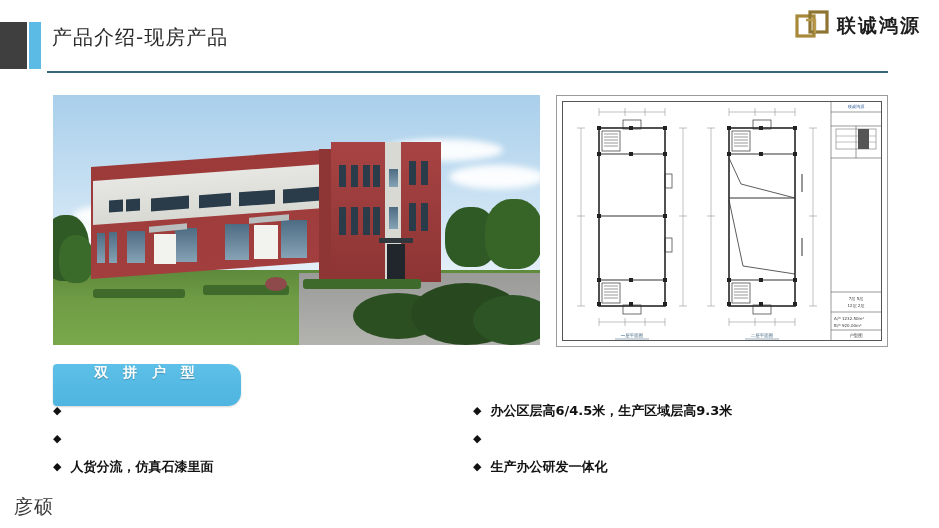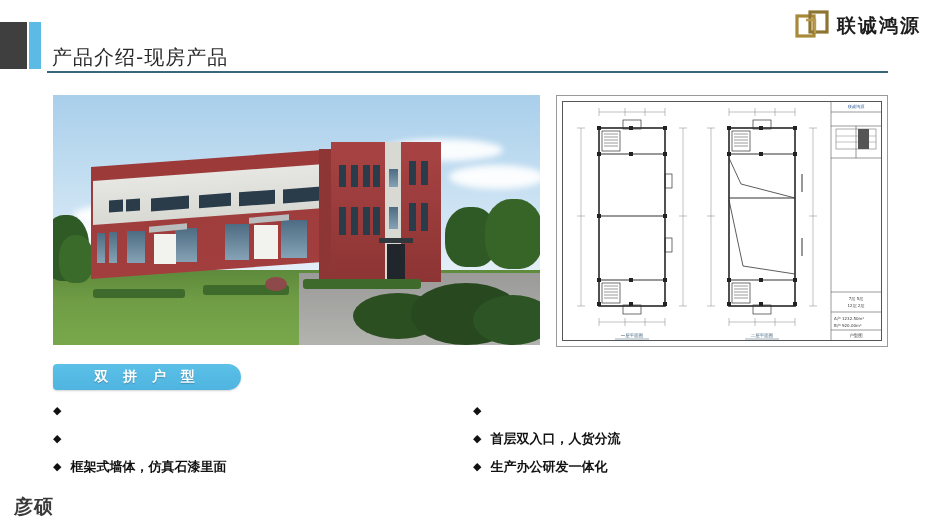--- a/index.html
+++ b/index.html
@@ -6,21 +6,21 @@
   body{
     width:939px;height:528px;background:#ffffff;
     font-family:"Liberation Sans","DejaVu Sans",sans-serif;
     overflow:hidden;position:relative;
   }
 
   
   .hdr-block{position:absolute;left:0;top:22px;width:27px;height:47px;background:#3f3f3f;}
   .hdr-bar{position:absolute;left:29px;top:22px;width:12px;height:47px;background:#5bbbe4;}
   .page-title{
-    position:absolute;left:52px;top:44px;
+    position:absolute;left:52px;top:24px;
     font-size:20px;color:#2b2b2b;letter-spacing:1px;
     font-family:"DejaVu Sans","Liberation Sans",sans-serif;
     white-space:nowrap;
   }
   .hdr-rule{position:absolute;left:47px;top:71px;width:841px;height:2px;background:#39667a;}
 
   
   .brand{position:absolute;right:18px;top:8px;display:flex;align-items:center;gap:7px;}
   .brand-mark{width:36px;height:36px;position:relative;}
   .brand-name{
@@ -60,24 +60,24 @@
   
   .plan{
     position:absolute;left:556px;top:95px;width:330px;height:250px;
     background:#ffffff;border:1px solid #9a9a9a;overflow:hidden;
   }
   .plan-frame{position:absolute;left:5px;top:5px;right:5px;bottom:5px;border:1px solid #555;}
   .plan-svg{position:absolute;inset:0;}
 
   
   .banner{
-    position:absolute;left:53px;top:364px;width:188px;height:26px;
+    position:absolute;left:53px;top:364px;width:188px;height:42px;
     background:linear-gradient(#5cc0e8,#4fb4df);
     border-radius:4px 13px 13px 4px;
-    display:flex;align-items:center;justify-content:center;
+    display:flex;justify-content:center;
     box-shadow:0 1px 2px rgba(0,0,0,.18);
   }
   .banner-text{
     color:#ffffff;font-size:14px;font-weight:bold;letter-spacing:5px;
     font-family:"DejaVu Sans","Liberation Sans",sans-serif;
     text-shadow:0 1px 1px rgba(0,0,0,.25);
   }
 
   
   .cols{position:absolute;left:53px;top:402px;width:840px;display:flex;}
@@ -89,21 +89,21 @@
     font-family:"DejaVu Sans","Liberation Sans",sans-serif;white-space:nowrap;
   }
 
   
   .footer{position:absolute;left:14px;bottom:8px;display:flex;align-items:baseline;gap:3px;}
   .foot-en{
     font-size:23px;font-weight:bold;font-style:italic;color:#1f57a5;letter-spacing:-.5px;
     font-family:"DejaVu Sans","Liberation Sans",sans-serif;
   }
   .foot-cn{
-    font-size:19px;font-weight:bold;color:#3a3a3a;letter-spacing:1px;
+    font-size:19px;font-weight:normal;color:#3a3a3a;letter-spacing:1px;
     font-family:"DejaVu Sans","Liberation Sans",sans-serif;
   }
 </style>
 </head>
 <body>
 
 <div class="hdr-block"></div>
 <div class="hdr-bar"></div>
 <div class="page-title">产品介绍-现房产品</div>
 <div class="hdr-rule"></div>
@@ -363,30 +363,30 @@
 <div class="cols">
   <div class="col">
     <div class="bullet">
       <span class="dia">◆</span>
     </div>
     <div class="bullet">
       <span class="dia">◆</span>
     </div>
     <div class="bullet">
       <span class="dia">◆</span>
-      <span class="btxt">框架式墙体，仿真石漆里面</span>
+      <span class="btxt">人货分流，仿真石漆里面</span>
     </div>
   </div>
   <div class="col">
     <div class="bullet">
       <span class="dia">◆</span>
-    </div>
-    <div class="bullet">
-      <span class="dia">◆</span>
-      <span class="btxt">首层双入口，人货分流</span>
+      <span class="btxt">办公区层高6/4.5米，生产区域层高9.3米</span>
+    </div>
+    <div class="bullet">
+      <span class="dia">◆</span>
     </div>
     <div class="bullet">
       <span class="dia">◆</span>
       <span class="btxt">生产办公研发一体化</span>
     </div>
   </div>
 </div>
 
 <div class="footer">
   <span class="foot-cn">彦硕</span>

